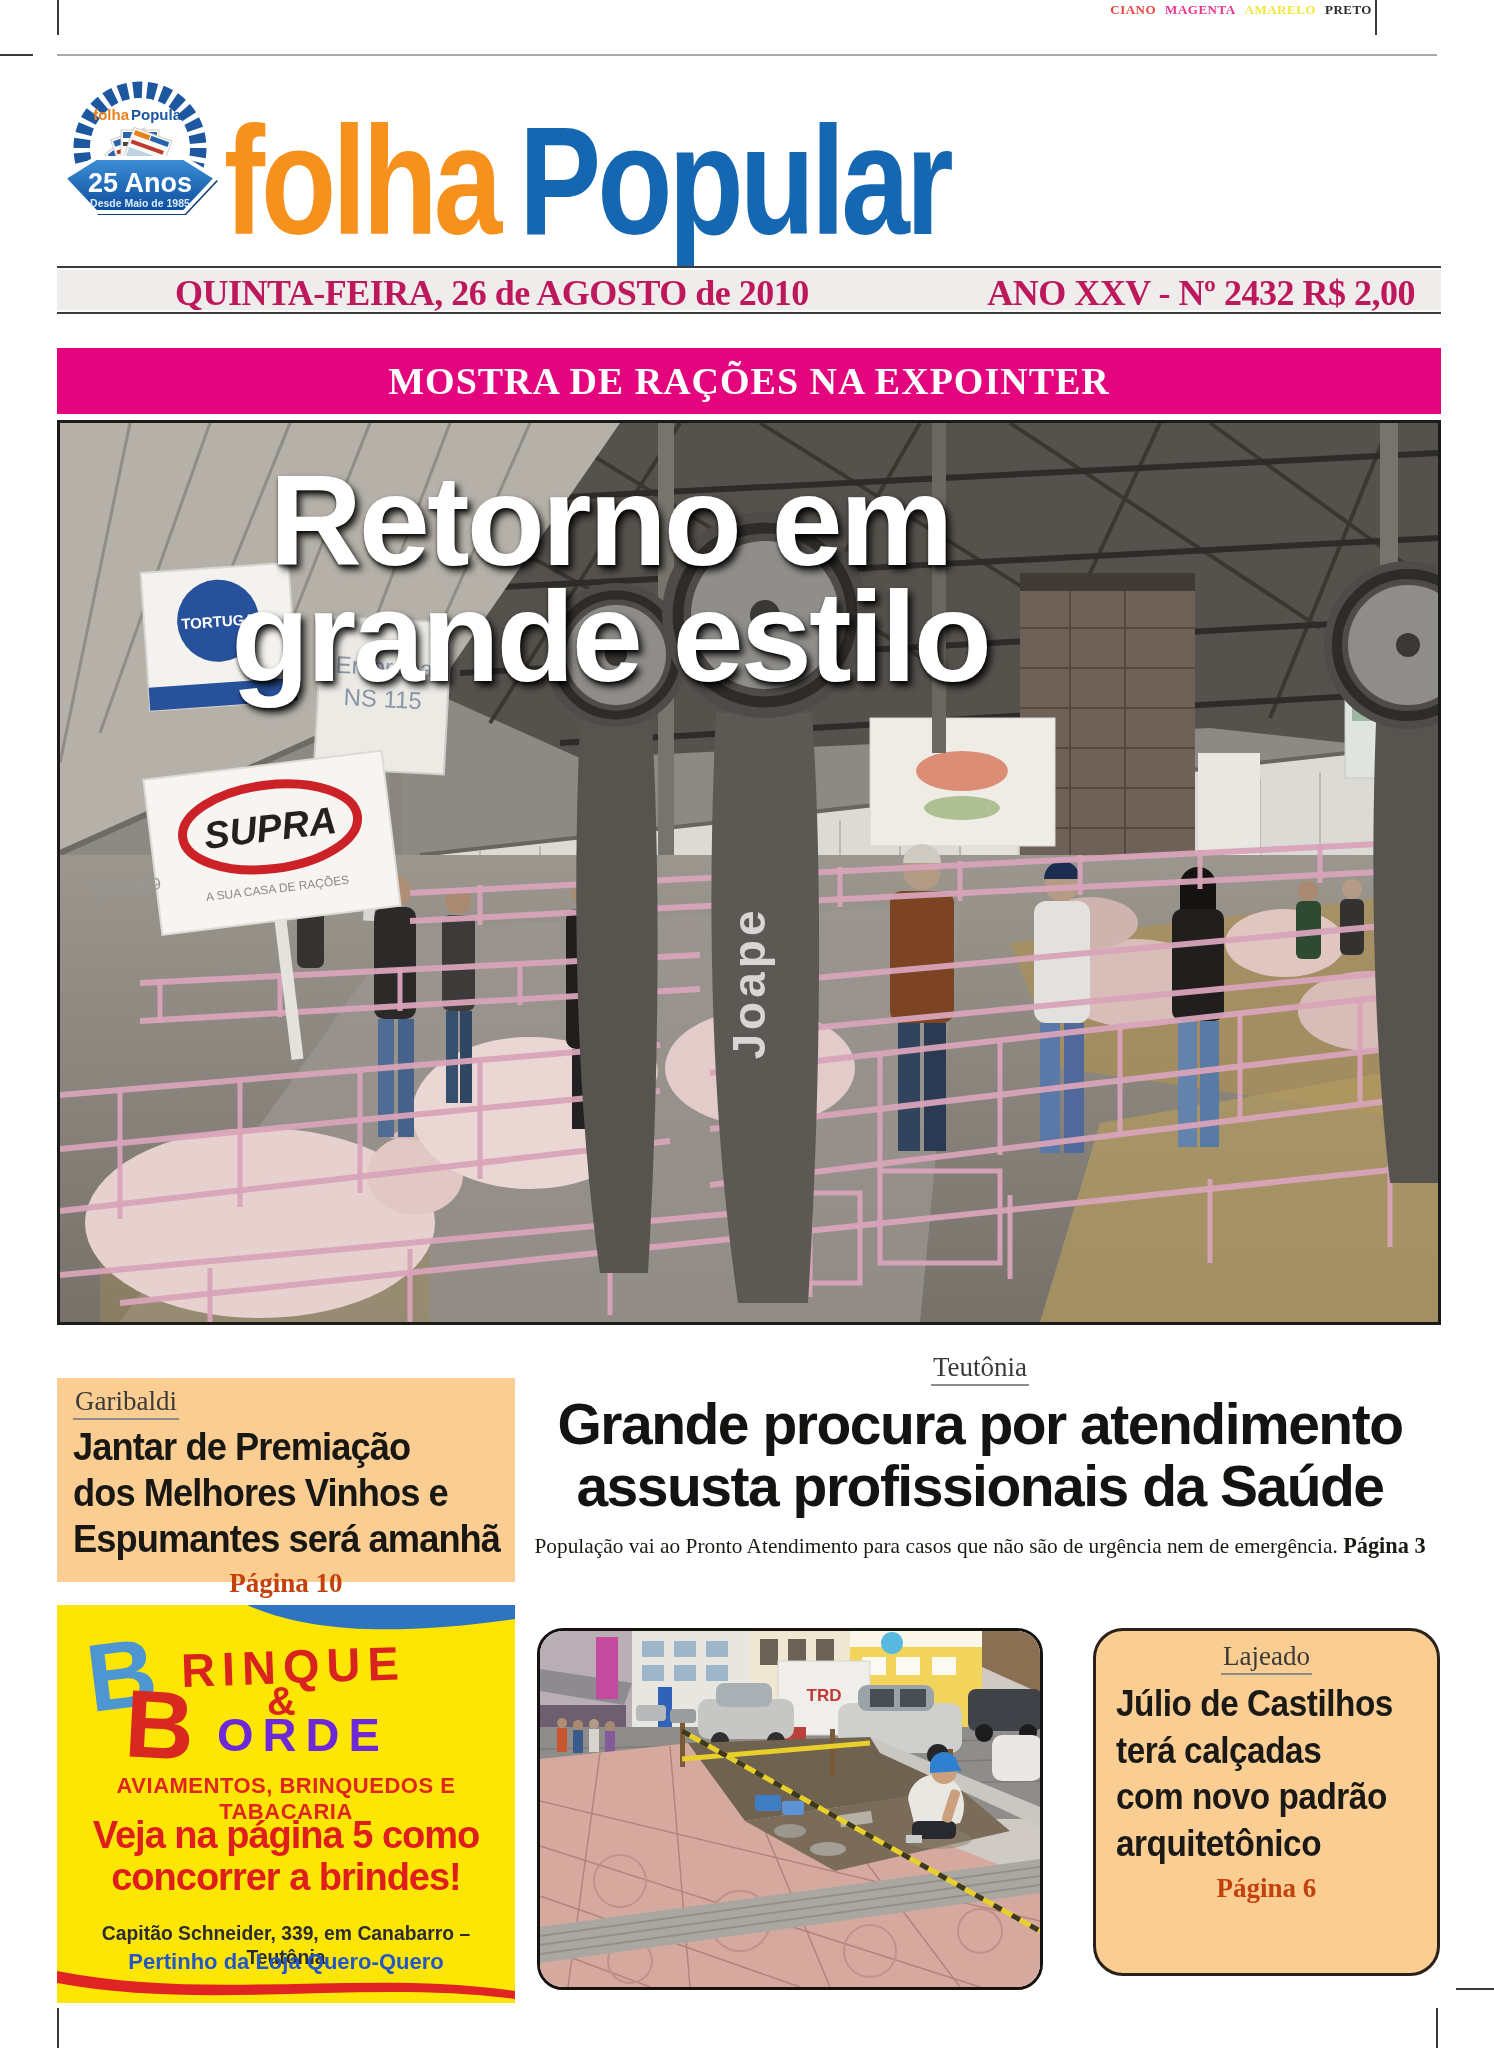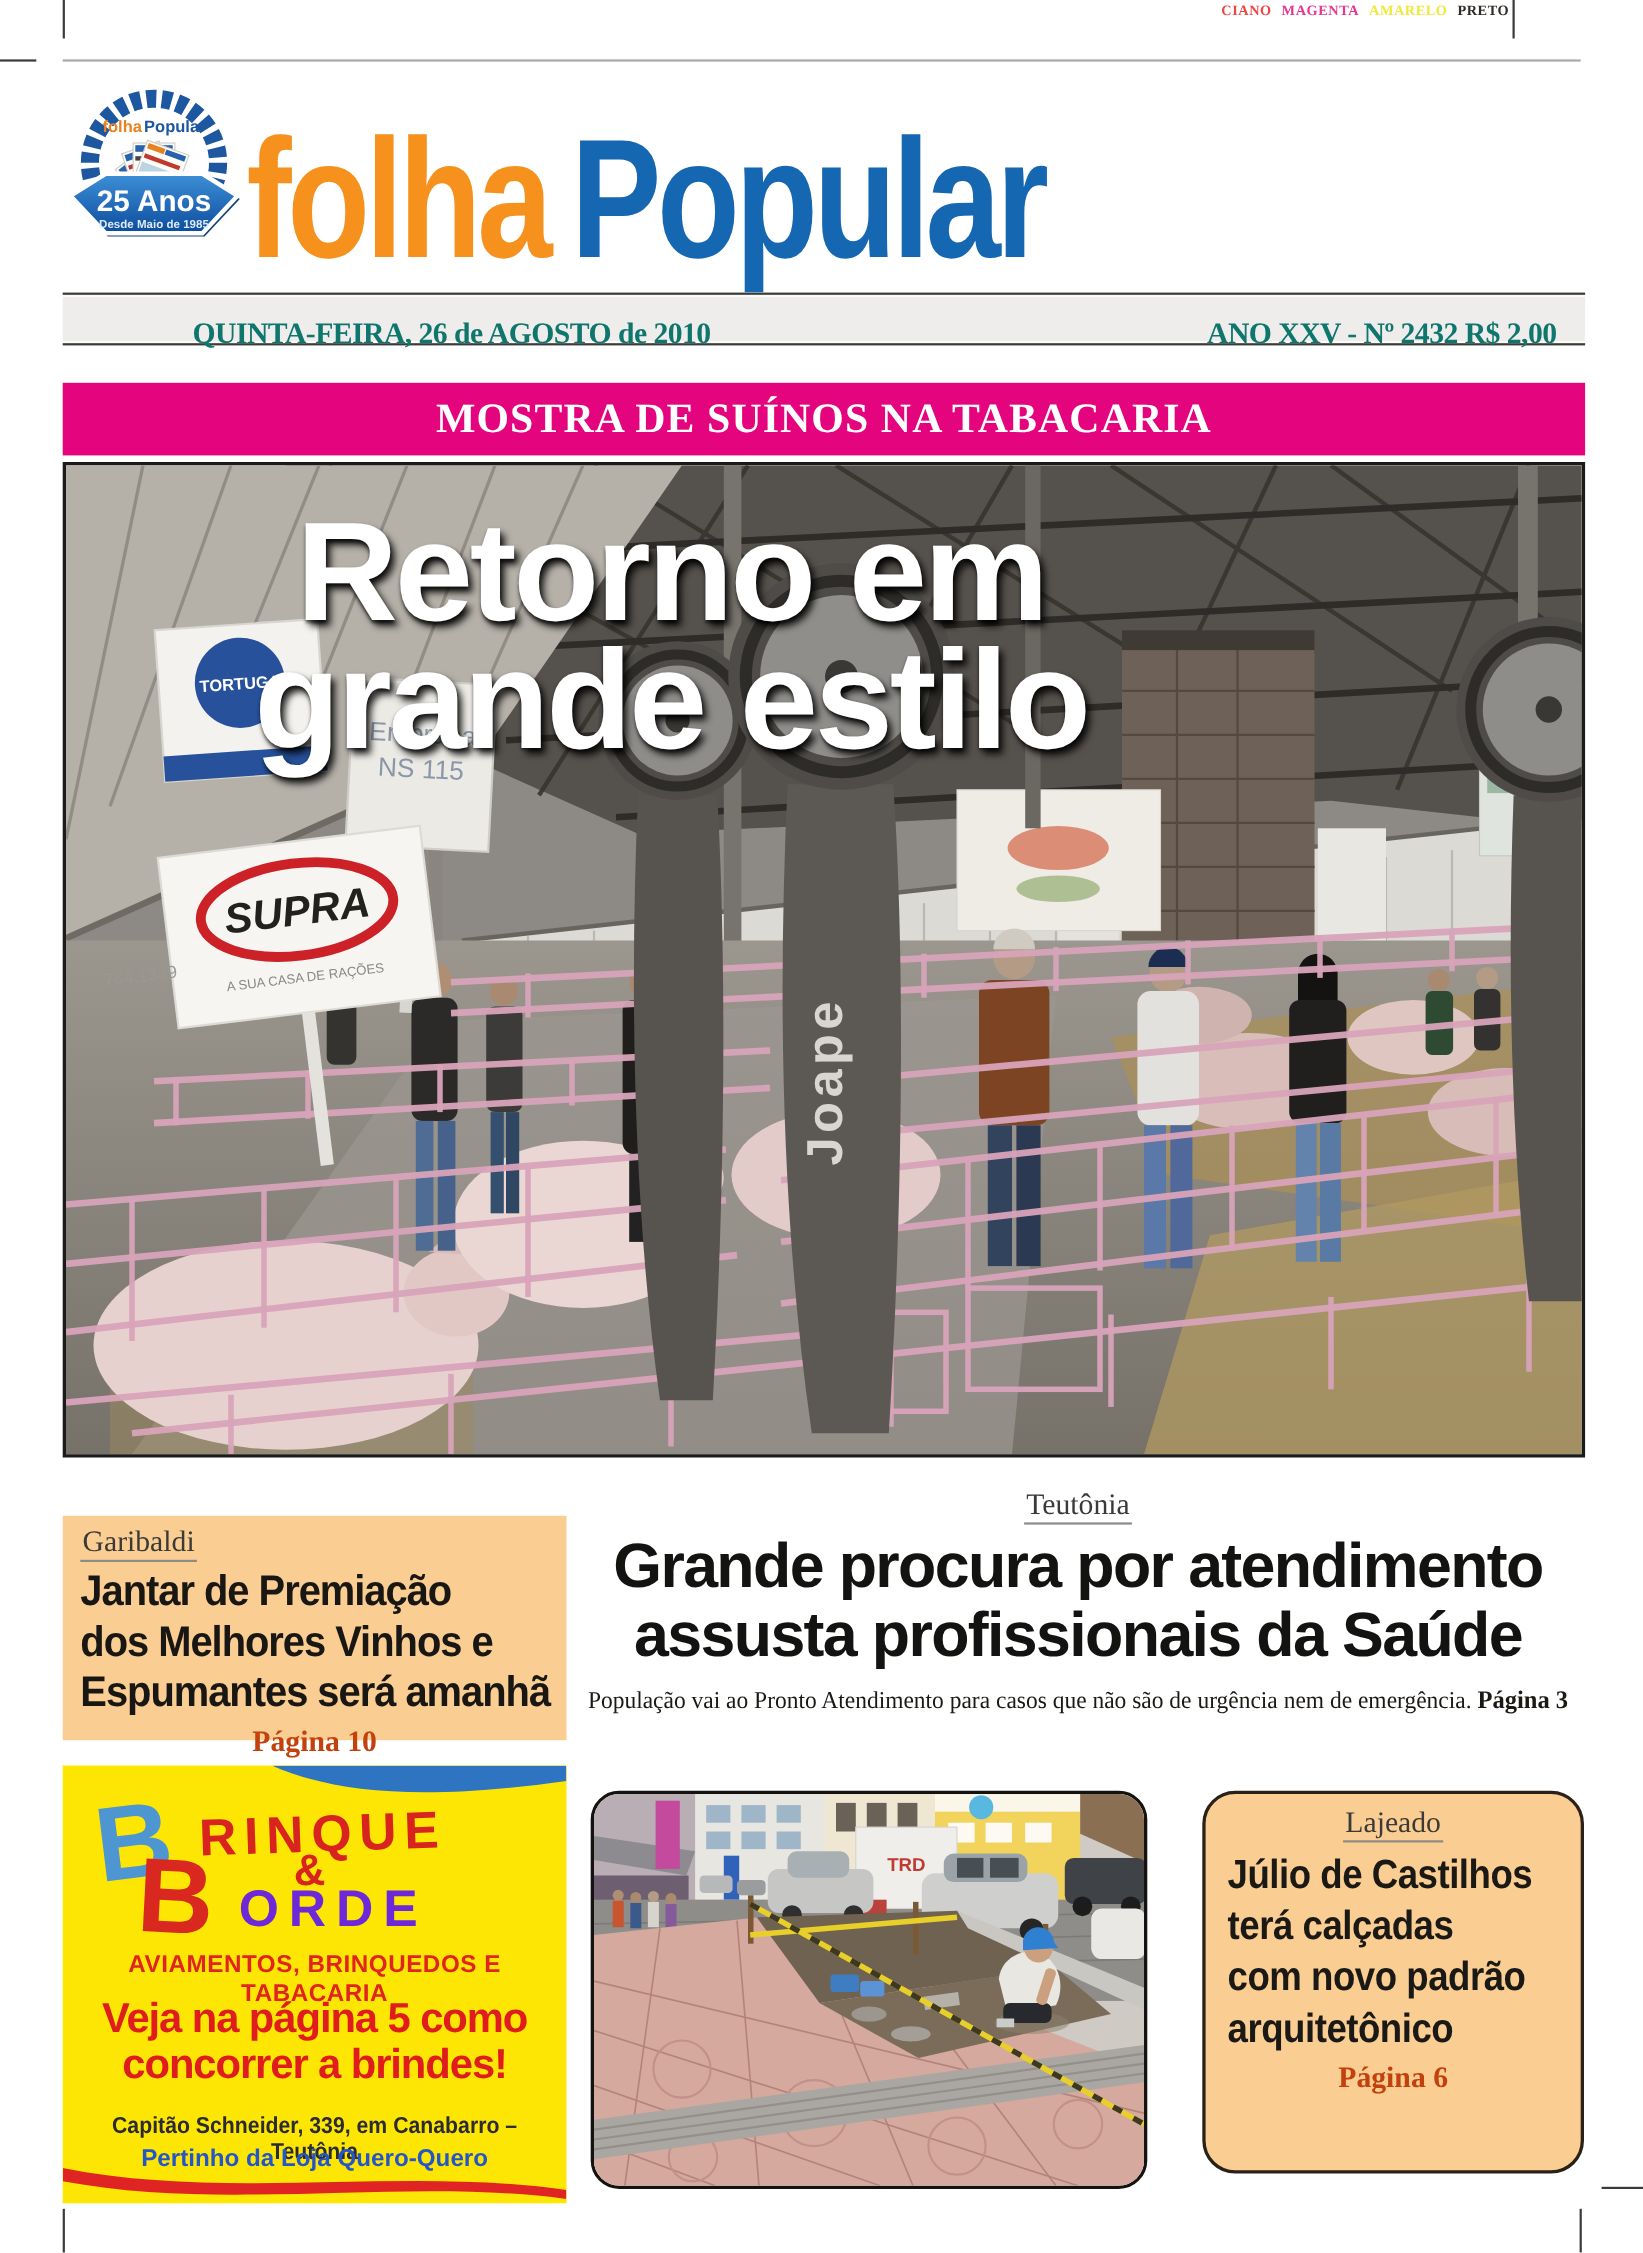--- a/index.html
+++ b/index.html
@@ -13,22 +13,22 @@
           font-family:"Liberation Serif",serif;font-size:13px;font-weight:bold;letter-spacing:.5px;}
 
   
   #toprule{left:57px;top:54px;width:1380px;height:2px;background:#a9a9a9;}
   #logo{left:224px;top:104px;font-size:154px;font-weight:bold;letter-spacing:-5px;line-height:155px;
         transform:scaleX(.80);transform-origin:left top;z-index:6;white-space:nowrap;}
   #logo .w2{margin-left:26px;}
   #datebar{left:57px;top:266px;width:1384px;height:48px;background:#eeedeb;box-sizing:border-box;
            border-top:2px solid #3b3b39;border-bottom:2px solid #3b3b39;
            box-shadow:inset 0 2px 0 #fbfbfa, inset 0 -2px 0 #fbfbfa;z-index:4;}
-  #datebar .d{position:absolute;top:20px;font-family:"Liberation Serif",serif;font-weight:bold;
-              font-size:27px;color:#0f766e;letter-spacing:-.5px;}
+  #datebar .d{position:absolute;top:4px;font-family:"Liberation Serif",serif;font-weight:bold;
+              font-size:36px;color:#be185d;letter-spacing:-.5px;}
   #dateleft{left:118px;} #dateright{right:26px;}
 
   
   #kicker{left:57px;top:348px;width:1384px;height:66px;line-height:66px;text-align:center;
           color:#fff;font-family:"Liberation Serif",serif;font-weight:bold;font-size:38px;letter-spacing:1px;}
 
   
   #photo{left:57px;top:420px;width:1384px;height:905px;box-sizing:border-box;border:3px solid #1b1b19;overflow:hidden;}
   .hl{position:absolute;left:20px;width:1060px;text-align:center;color:#fff;
       font-weight:bold;font-size:128px;line-height:1;letter-spacing:-3px;
@@ -139,21 +139,21 @@
 
   <div id="logo" class="abs">
     <span class="w1" style="color: rgb(246, 145, 30);">folha</span><span class="w2" style="color: rgb(21, 103, 178);">Popular</span>
   </div>
 
   <div id="datebar" class="abs">
     <span id="dateleft" class="d">QUINTA-FEIRA, 26 de AGOSTO de 2010</span>
     <span id="dateright" class="d">ANO XXV - Nº 2432 R$ 2,00</span>
   </div>
 
-  <div id="kicker" class="abs" style="background:#E3047E;">MOSTRA DE SUÍNOS NA TABACARIA</div>
+  <div id="kicker" class="abs" style="background:#E3047E;">MOSTRA DE RAÇÕES NA EXPOINTER</div>
 
   <div id="photo" class="abs">
     <svg width="1378" height="899" viewBox="0 0 1378 899">
       <defs>
         <linearGradient id="floorG" x1="0" y1="0" x2="0" y2="1">
           <stop offset="0" stop-color="#9b978f"></stop>
             <stop offset="1" stop-color="#767169"></stop>
         </linearGradient>
       </defs>
       <rect width="1378" height="899" fill="#8d8a85"></rect>

